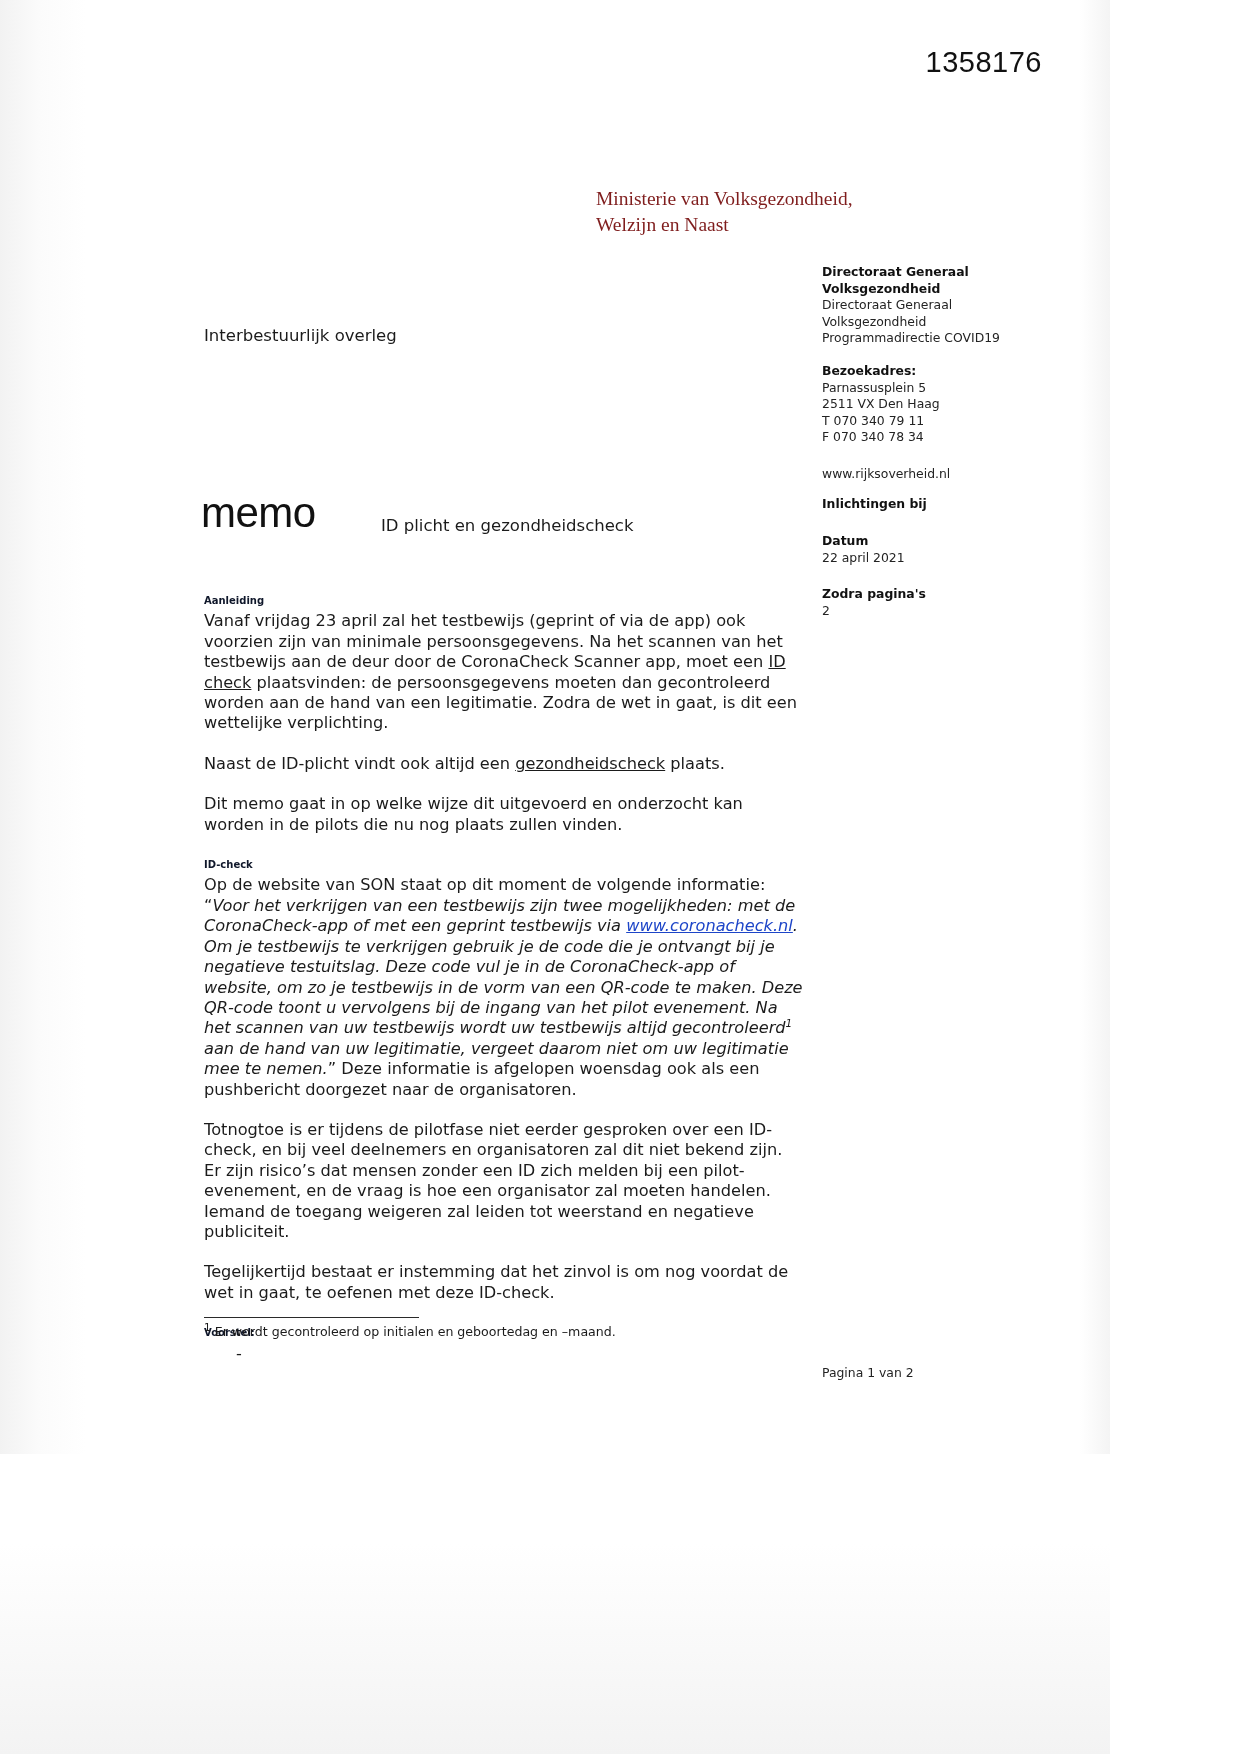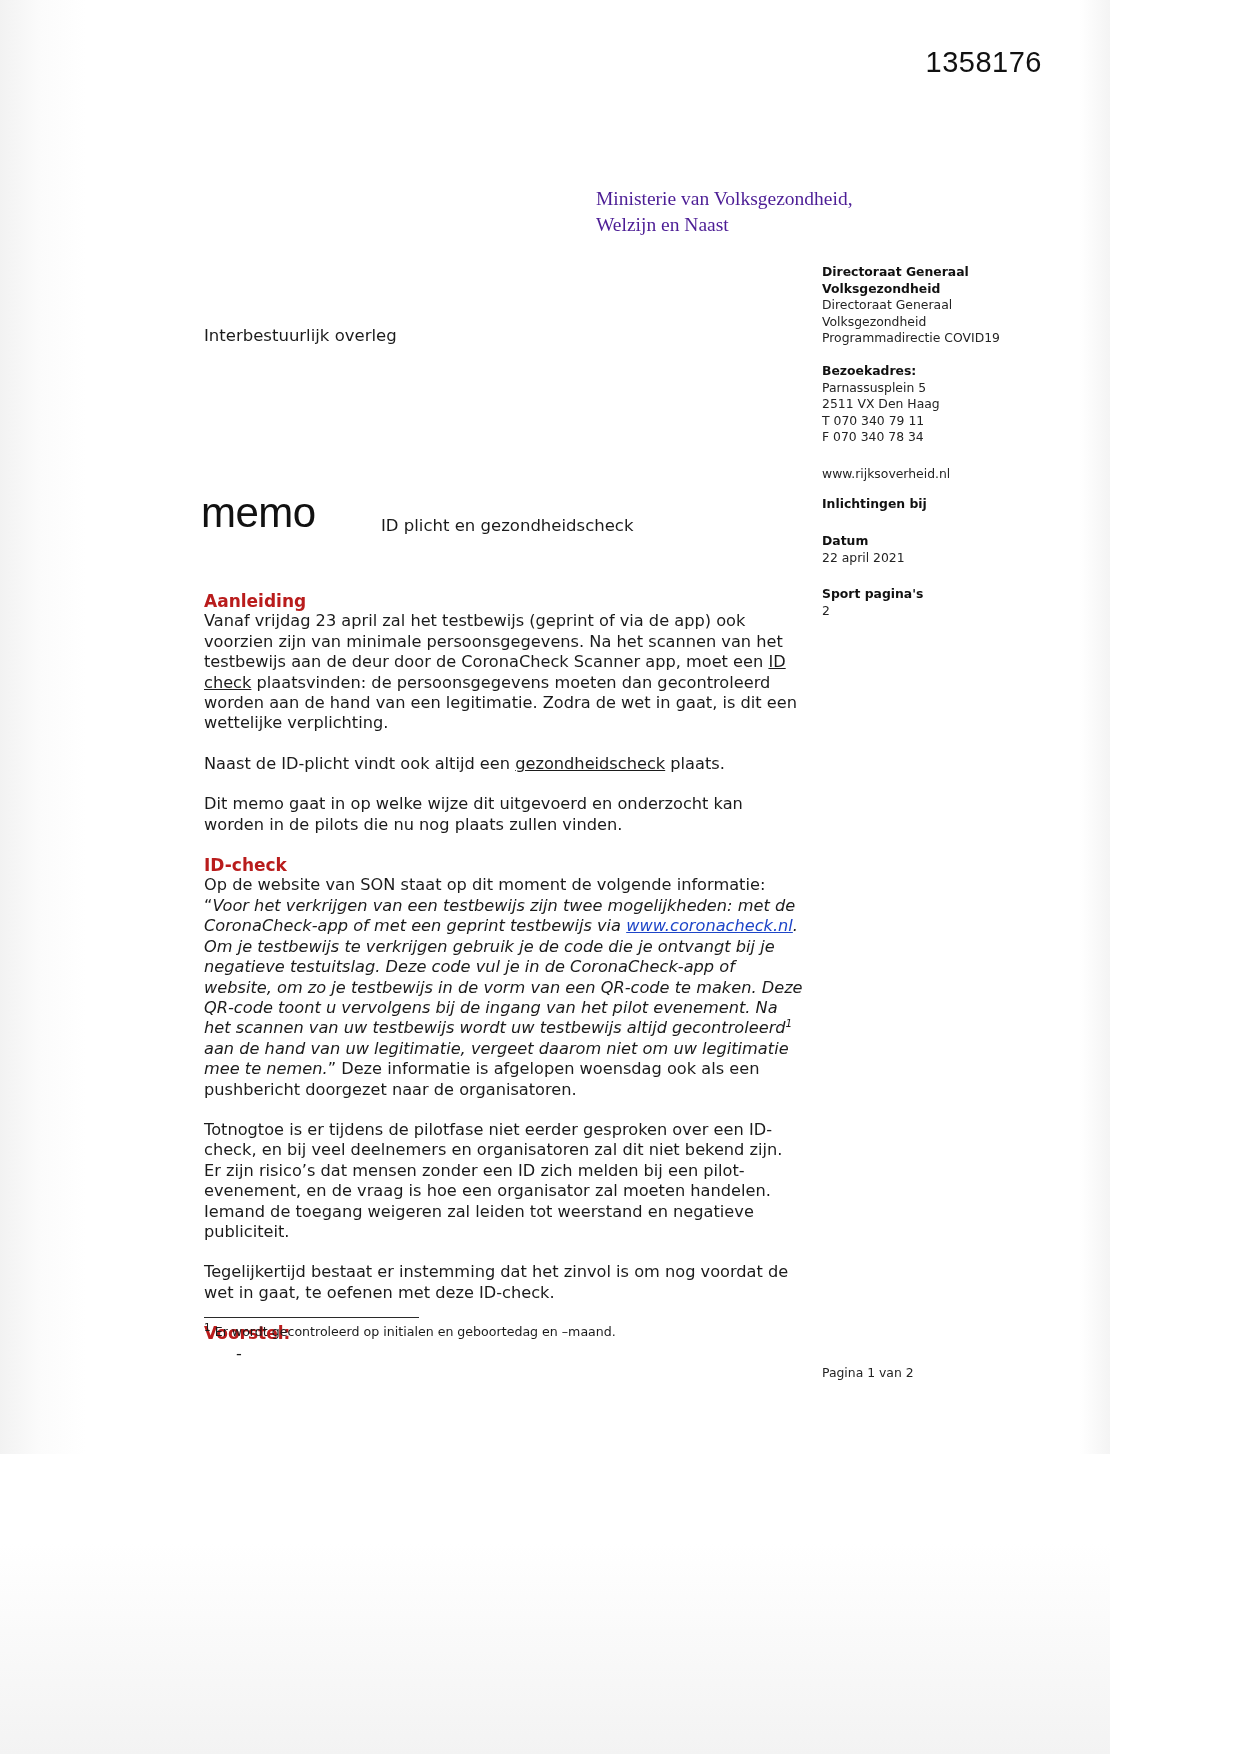--- a/index.html
+++ b/index.html
@@ -49,21 +49,21 @@
     color: #111111;
   }
 
   .ministry {
     position: absolute;
     left: 596px;
     top: 186px;
     font-family: "Liberation Serif", serif;
     font-size: 19.5px;
     line-height: 26px;
-    color: #4c1d95;
+    color: #7f1d1d;
   }
   .ministry div { white-space: nowrap; }
 
   .addressee {
     position: absolute;
     left: 204px;
     top: 326px;
     font-size: 16.5px;
     color: #1b1b1b;
   }
@@ -111,25 +111,25 @@
   .body {
     position: absolute;
     left: 204px;
     top: 591px;
     width: 600px;
     font-size: 16.2px;
     line-height: 20.4px;
     color: #1b1b1b;
   }
   .body h2 {
-    font-size: 17px;
+    font-size: 10px;
     font-weight: bold;
     margin: 0;
     line-height: 20.4px;
-    color: #b91c1c;
+    color: #0f172a;
   }
   .body p {
     margin: 0;
     line-height: 20.4px;
   }
   .body .spacer { height: 20px; }
   .body .quote { font-style: italic; }
   .u { text-decoration: underline; }
   .link {
     color: #1d45c8;
@@ -224,21 +224,21 @@
     </div>
 
     <div class="gap-lg"></div>
 
     <div class="block">
       <div class="row b">Datum</div>
       <div class="row">22 april 2021</div>
     </div>
 
     <div class="block tight">
-      <div class="row b">Sport pagina's</div>
+      <div class="row b">Zodra pagina's</div>
       <div class="row">2</div>
     </div>
   </div>
 
   <div class="memo-title">memo</div>
   <div class="memo-subtitle">ID plicht en gezondheidscheck</div>
 
   <div class="body">
 
     <h2>Aanleiding</h2>

